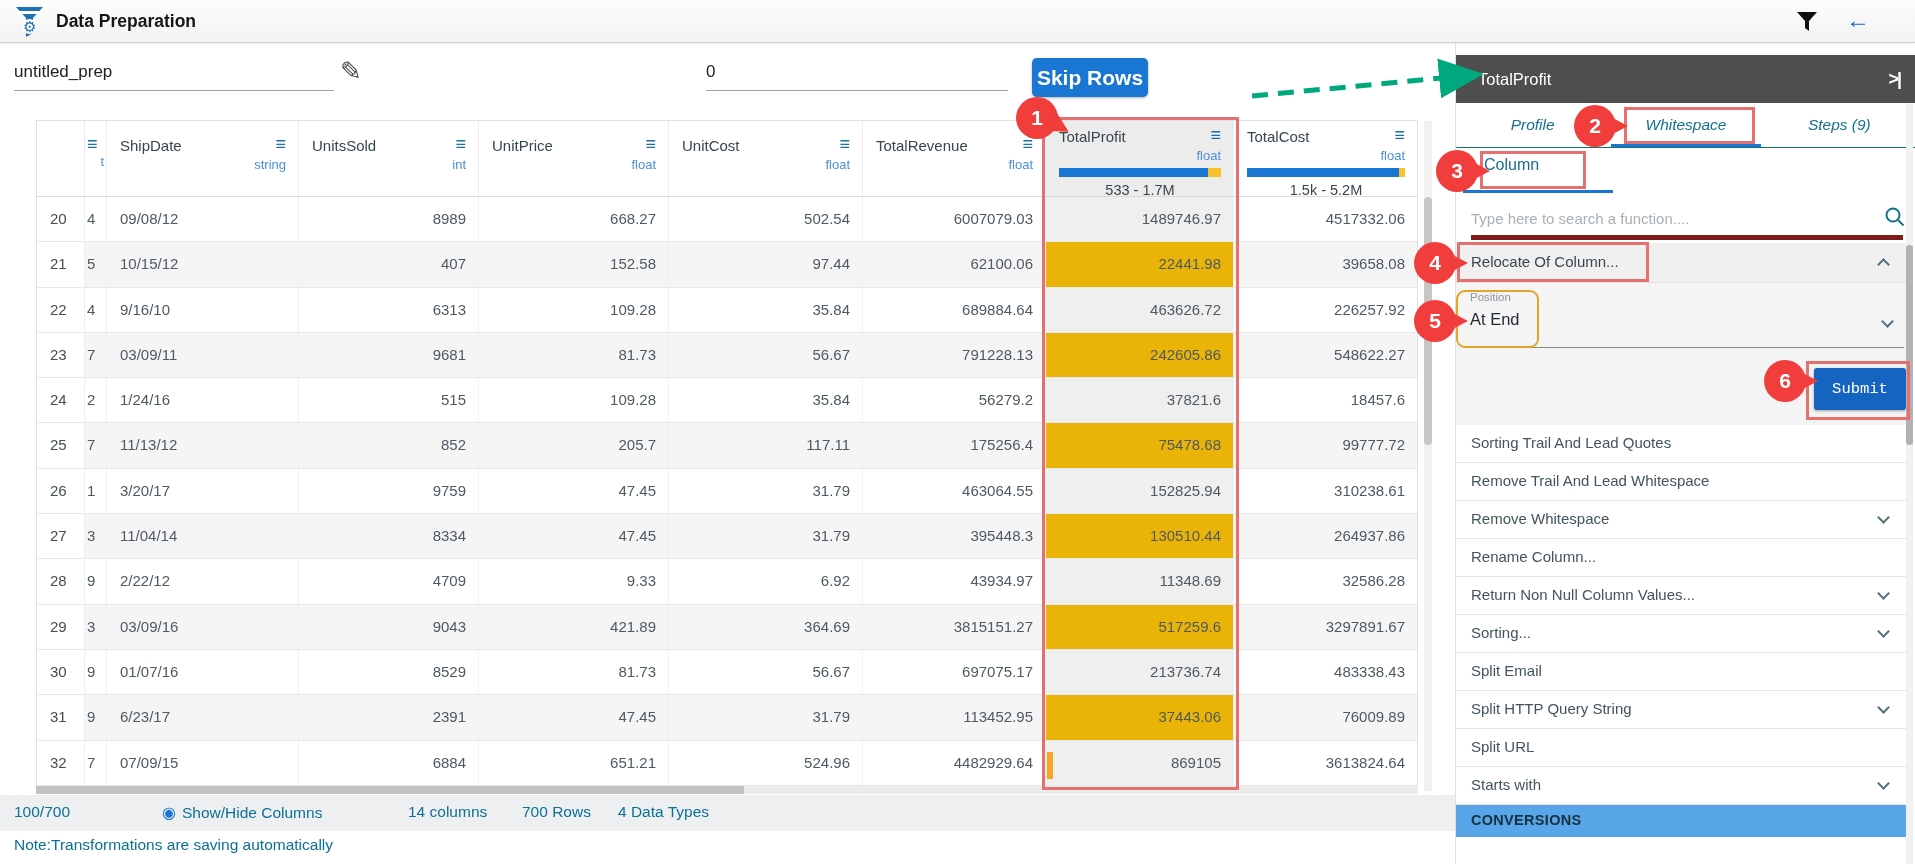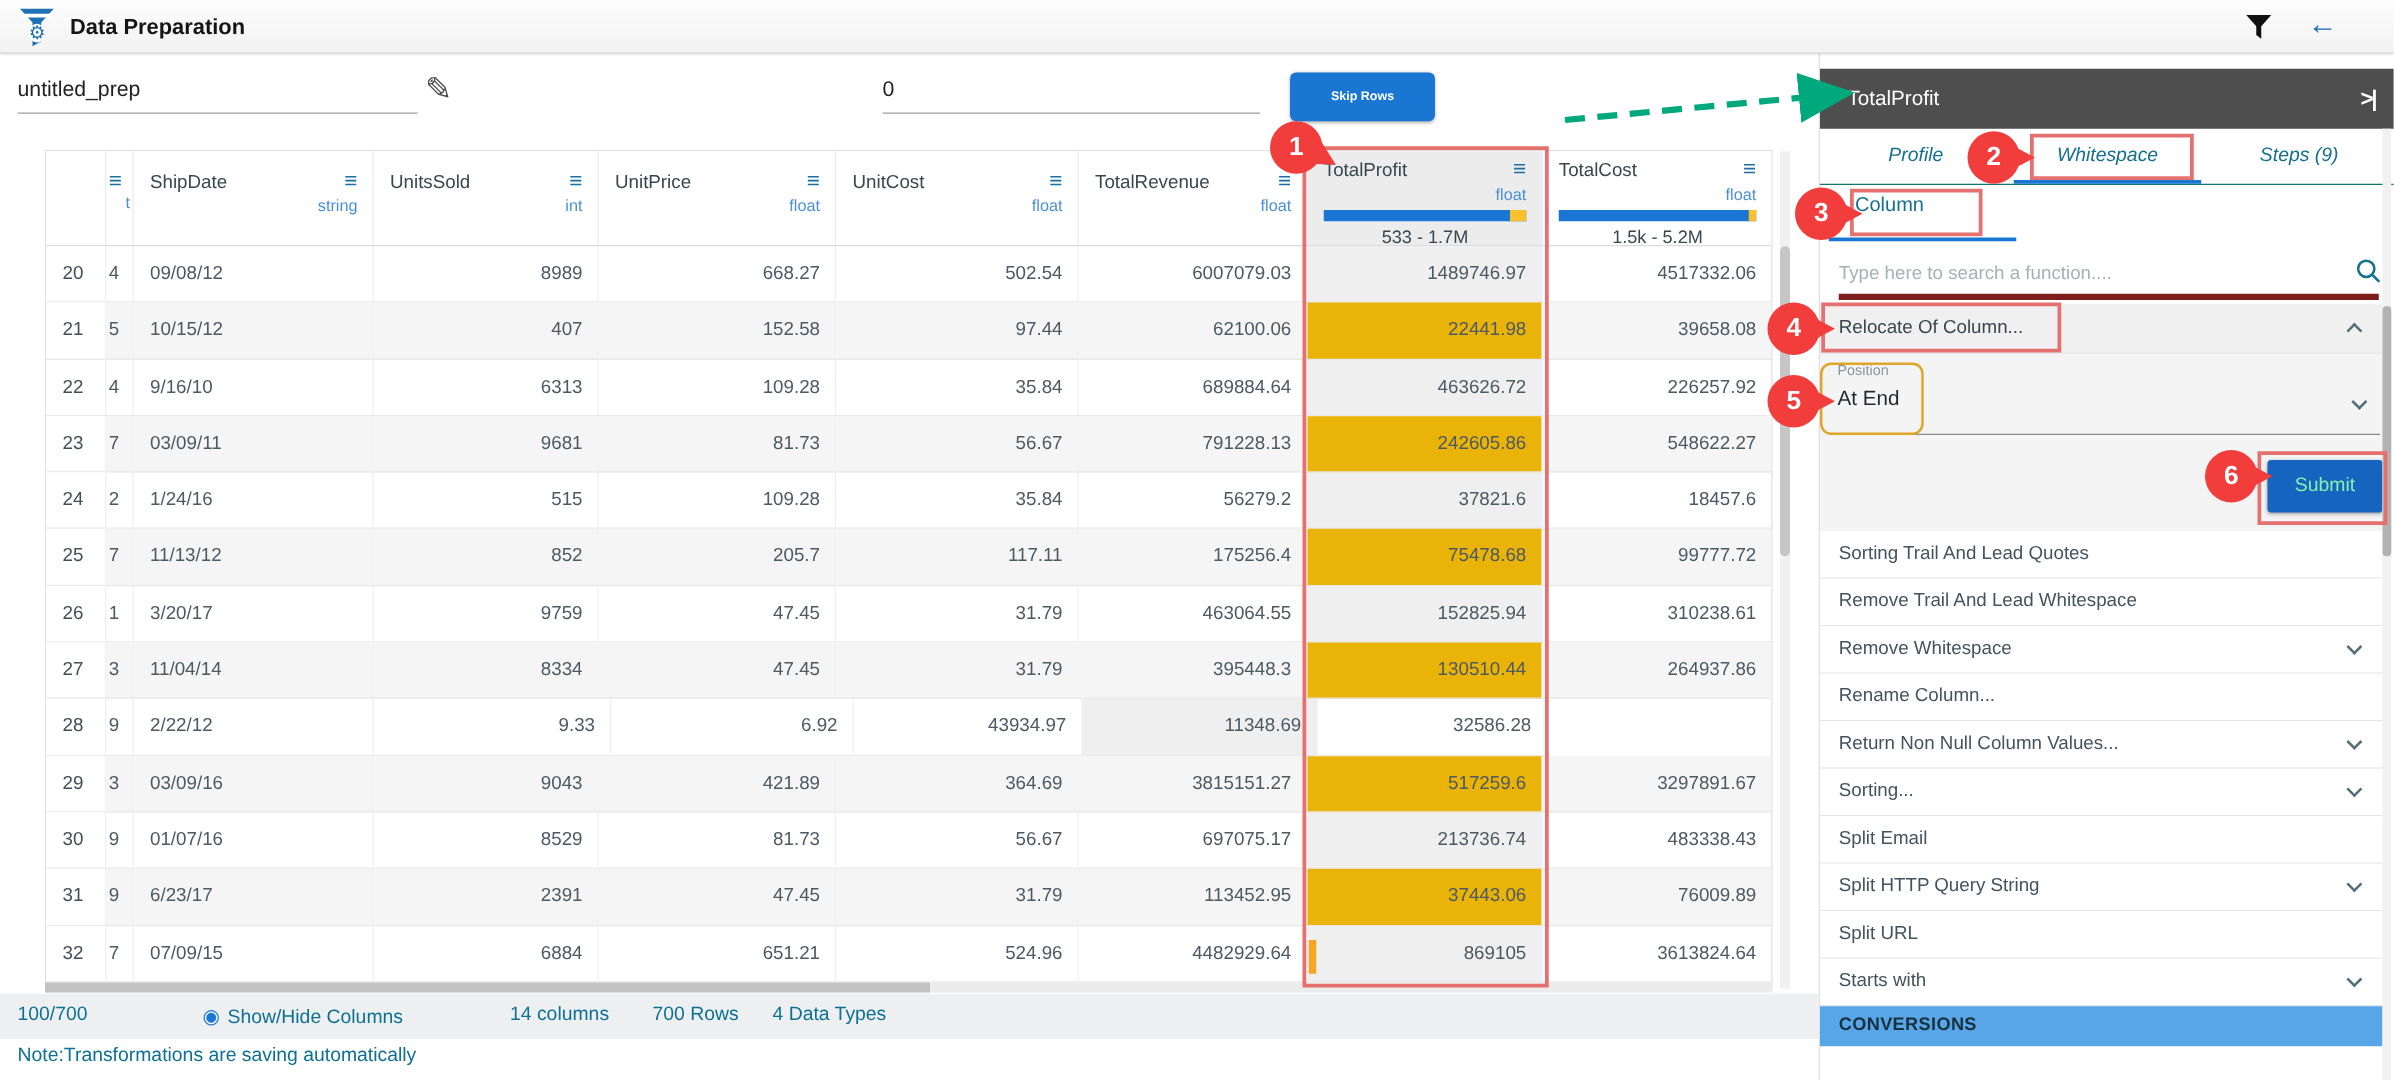--- a/index.html
+++ b/index.html
@@ -18,21 +18,21 @@
   .filter-icon { position:absolute; left:1795px; top:10px; width:24px; height:24px; }
   .back-arrow { position:absolute; left:1846px; top:6px; font-size:24px; font-weight:700; color:#1565c0; }
 
   
   .prep-name { position:absolute; left:14px; top:62px; width:320px; font-size:17px; color:#222;
     border:none; border-bottom:1px solid #9e9e9e; background:transparent; padding-bottom:8px; }
   .pencil-icon { position:absolute; left:340px; top:56px; font-size:26px; color:#4a4a4a; }
   .skip-input { position:absolute; left:706px; top:62px; width:302px; font-size:17px; color:#222;
     border:none; border-bottom:1px solid #9e9e9e; background:transparent; padding-bottom:8px; }
   .skip-btn { position:absolute; left:1032px; top:58px; width:116px; height:39px;
-    background:#1976d2; color:#fff; font-size:10px; font-weight:600; border:none; border-radius:5px;
+    background:#1976d2; color:#fff; font-size:21px; font-weight:600; border:none; border-radius:5px;
     box-shadow:0 1px 3px rgba(0,0,0,.3); cursor:pointer; font-family:"Liberation Sans",sans-serif; }
 
   
   .table-wrap { position:absolute; left:36px; top:120px; width:1382px; height:672px;
     border:1px solid #e0e0e0; background:#fff; }
   .thead { display:flex; height:76px; border-bottom:1px solid #dcdcdc; background:#fff; }
   .th { border-right:1px solid #ececec; padding:16px 12px 0 13px; }
   .th .nrow { display:flex; justify-content:space-between; align-items:flex-start; }
   .th .cname { font-size:15px; color:#37474f; }
   .th .menu-ic { font-size:18px; color:#1d6fa5; font-weight:700; line-height:14px; }
@@ -86,22 +86,22 @@
   .search-ic { position:absolute; left:428px; top:164px; width:22px; height:22px; }
 
   .fn-expanded-head { position:absolute; left:0; top:201px; width:450px; height:40px; background:#f0f0f0;
     border-bottom:1px solid #e3e3e3; }
   .fn-expanded-head .lbl { position:absolute; left:15px; top:10px; font-size:15px; color:#37474f; }
   .fn-body { position:absolute; left:0; top:241px; width:450px; height:142px; background:#f4f4f4; }
   .pos-label { position:absolute; left:14px; top:8px; font-size:11.5px; color:#8b959c; }
   .pos-value { position:absolute; left:14px; top:27px; font-size:16.5px; color:#1f2a30; }
   .pos-underline { position:absolute; left:8px; top:64px; width:440px; height:1px; background:#8a8a8a; }
   .submit-btn { position:absolute; left:358px; top:85px; width:92px; height:42px; background:#1565c0;
-    color:#86efac; font-size:15.5px; border:none; border-radius:3px; cursor:pointer;
-    font-family:Liberation Sans, sans-serif; box-shadow:0 1px 3px rgba(0,0,0,.35); }
+    color:#ffffff; font-size:15.5px; border:none; border-radius:3px; cursor:pointer;
+    font-family:Liberation Mono, monospace; box-shadow:0 1px 3px rgba(0,0,0,.35); }
 
   .fn-list { position:absolute; left:0; top:383px; width:450px; }
   .fn-row { height:38px; border-bottom:1px solid #e5e5e5; position:relative; background:#fff; cursor:pointer; }
   .fn-row .lbl { position:absolute; left:15px; top:9px; font-size:15px; color:#42545e; }
   .fn-row .chev { visibility:hidden; }
   .fn-row.has-chev .chev { visibility:visible; }
   .section-head { position:absolute; left:0; top:763px; width:450px; height:32px; background:#58a6e8; }
   .section-head .lbl { position:absolute; left:15px; top:7px; font-size:14.5px; font-weight:700; color:#17313f; letter-spacing:.3px; }
 
   .chev { position:absolute; right:18px; width:9px; height:9px; border-right:2px solid #546e7a; border-bottom:2px solid #546e7a; }
@@ -310,20 +310,21 @@
           <div class="cell c5 num">31.79</div>
           <div class="cell c6 num">395448.3</div>
           <div class="cell c7 num">130510.44</div>
           <div class="cell c8 num" style="border-right:none;">264937.86</div>
         </div>
 
         <div class="row">
           <div class="cell c0">28</div>
           <div class="cell c1" style="padding:0 2px;">9</div>
           <div class="cell c2">2/22/12</div>
+          <div class="cell c3 num">4709</div>
           <div class="cell c4 num">9.33</div>
           <div class="cell c5 num">6.92</div>
           <div class="cell c6 num">43934.97</div>
           <div class="cell c7 num">11348.69</div>
           <div class="cell c8 num" style="border-right:none;">32586.28</div>
         </div>
 
         <div class="row alt">
           <div class="cell c0">29</div>
           <div class="cell c1" style="padding:0 2px;">3</div>

